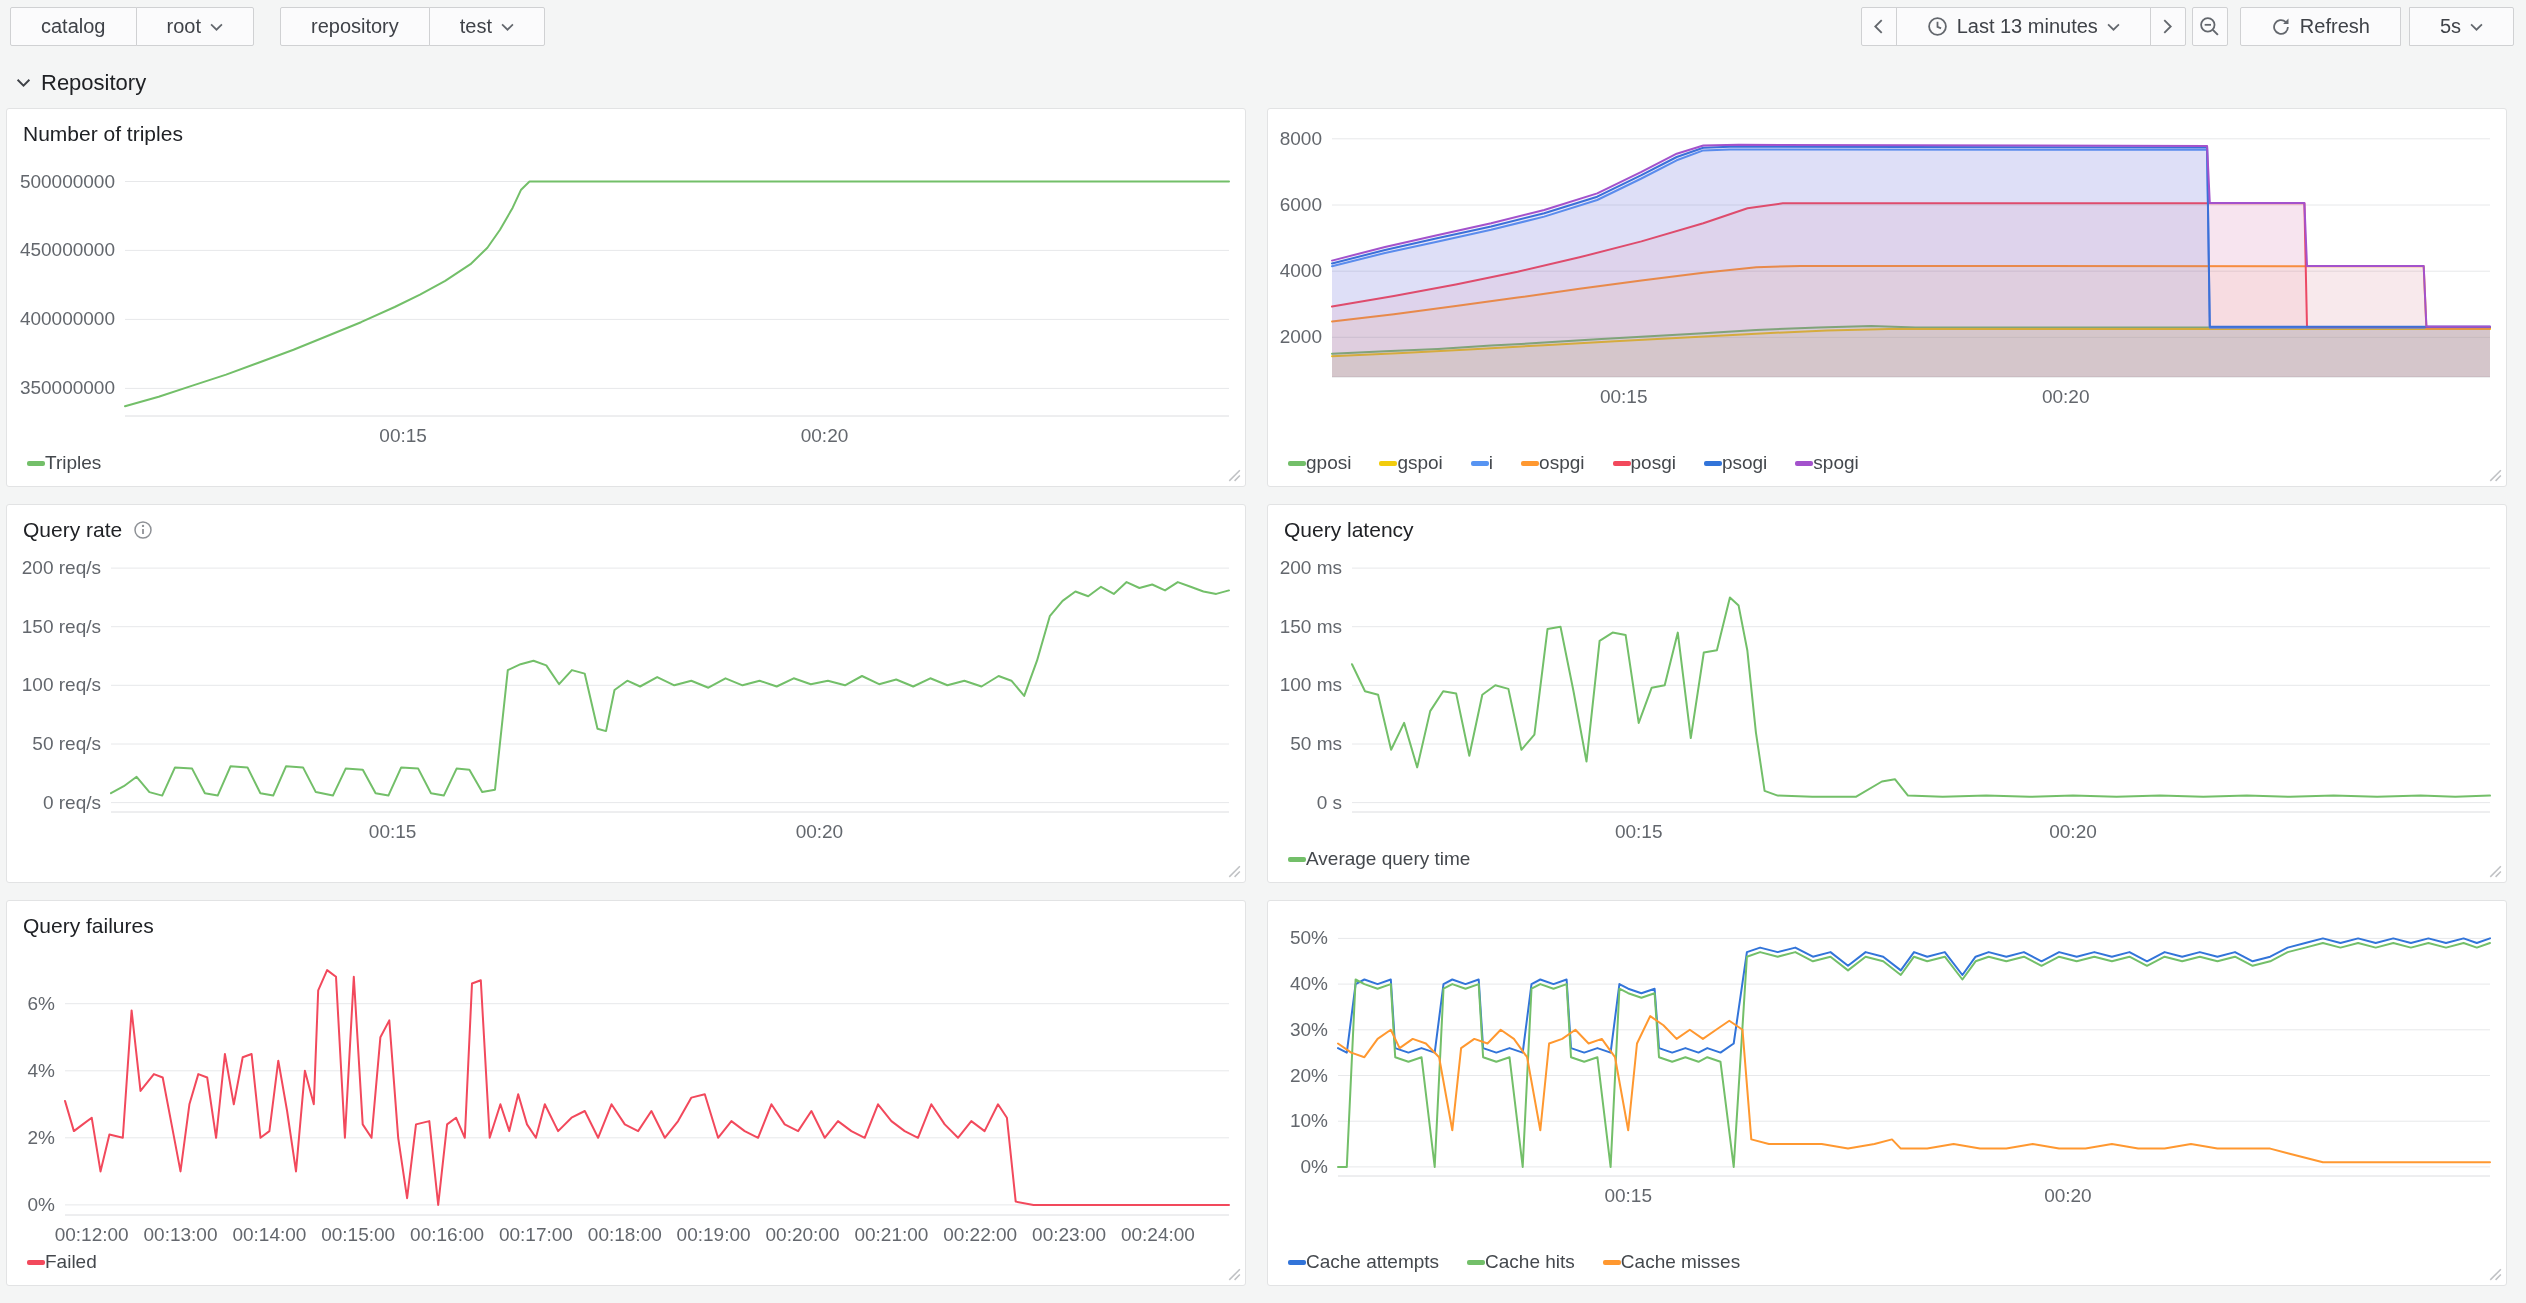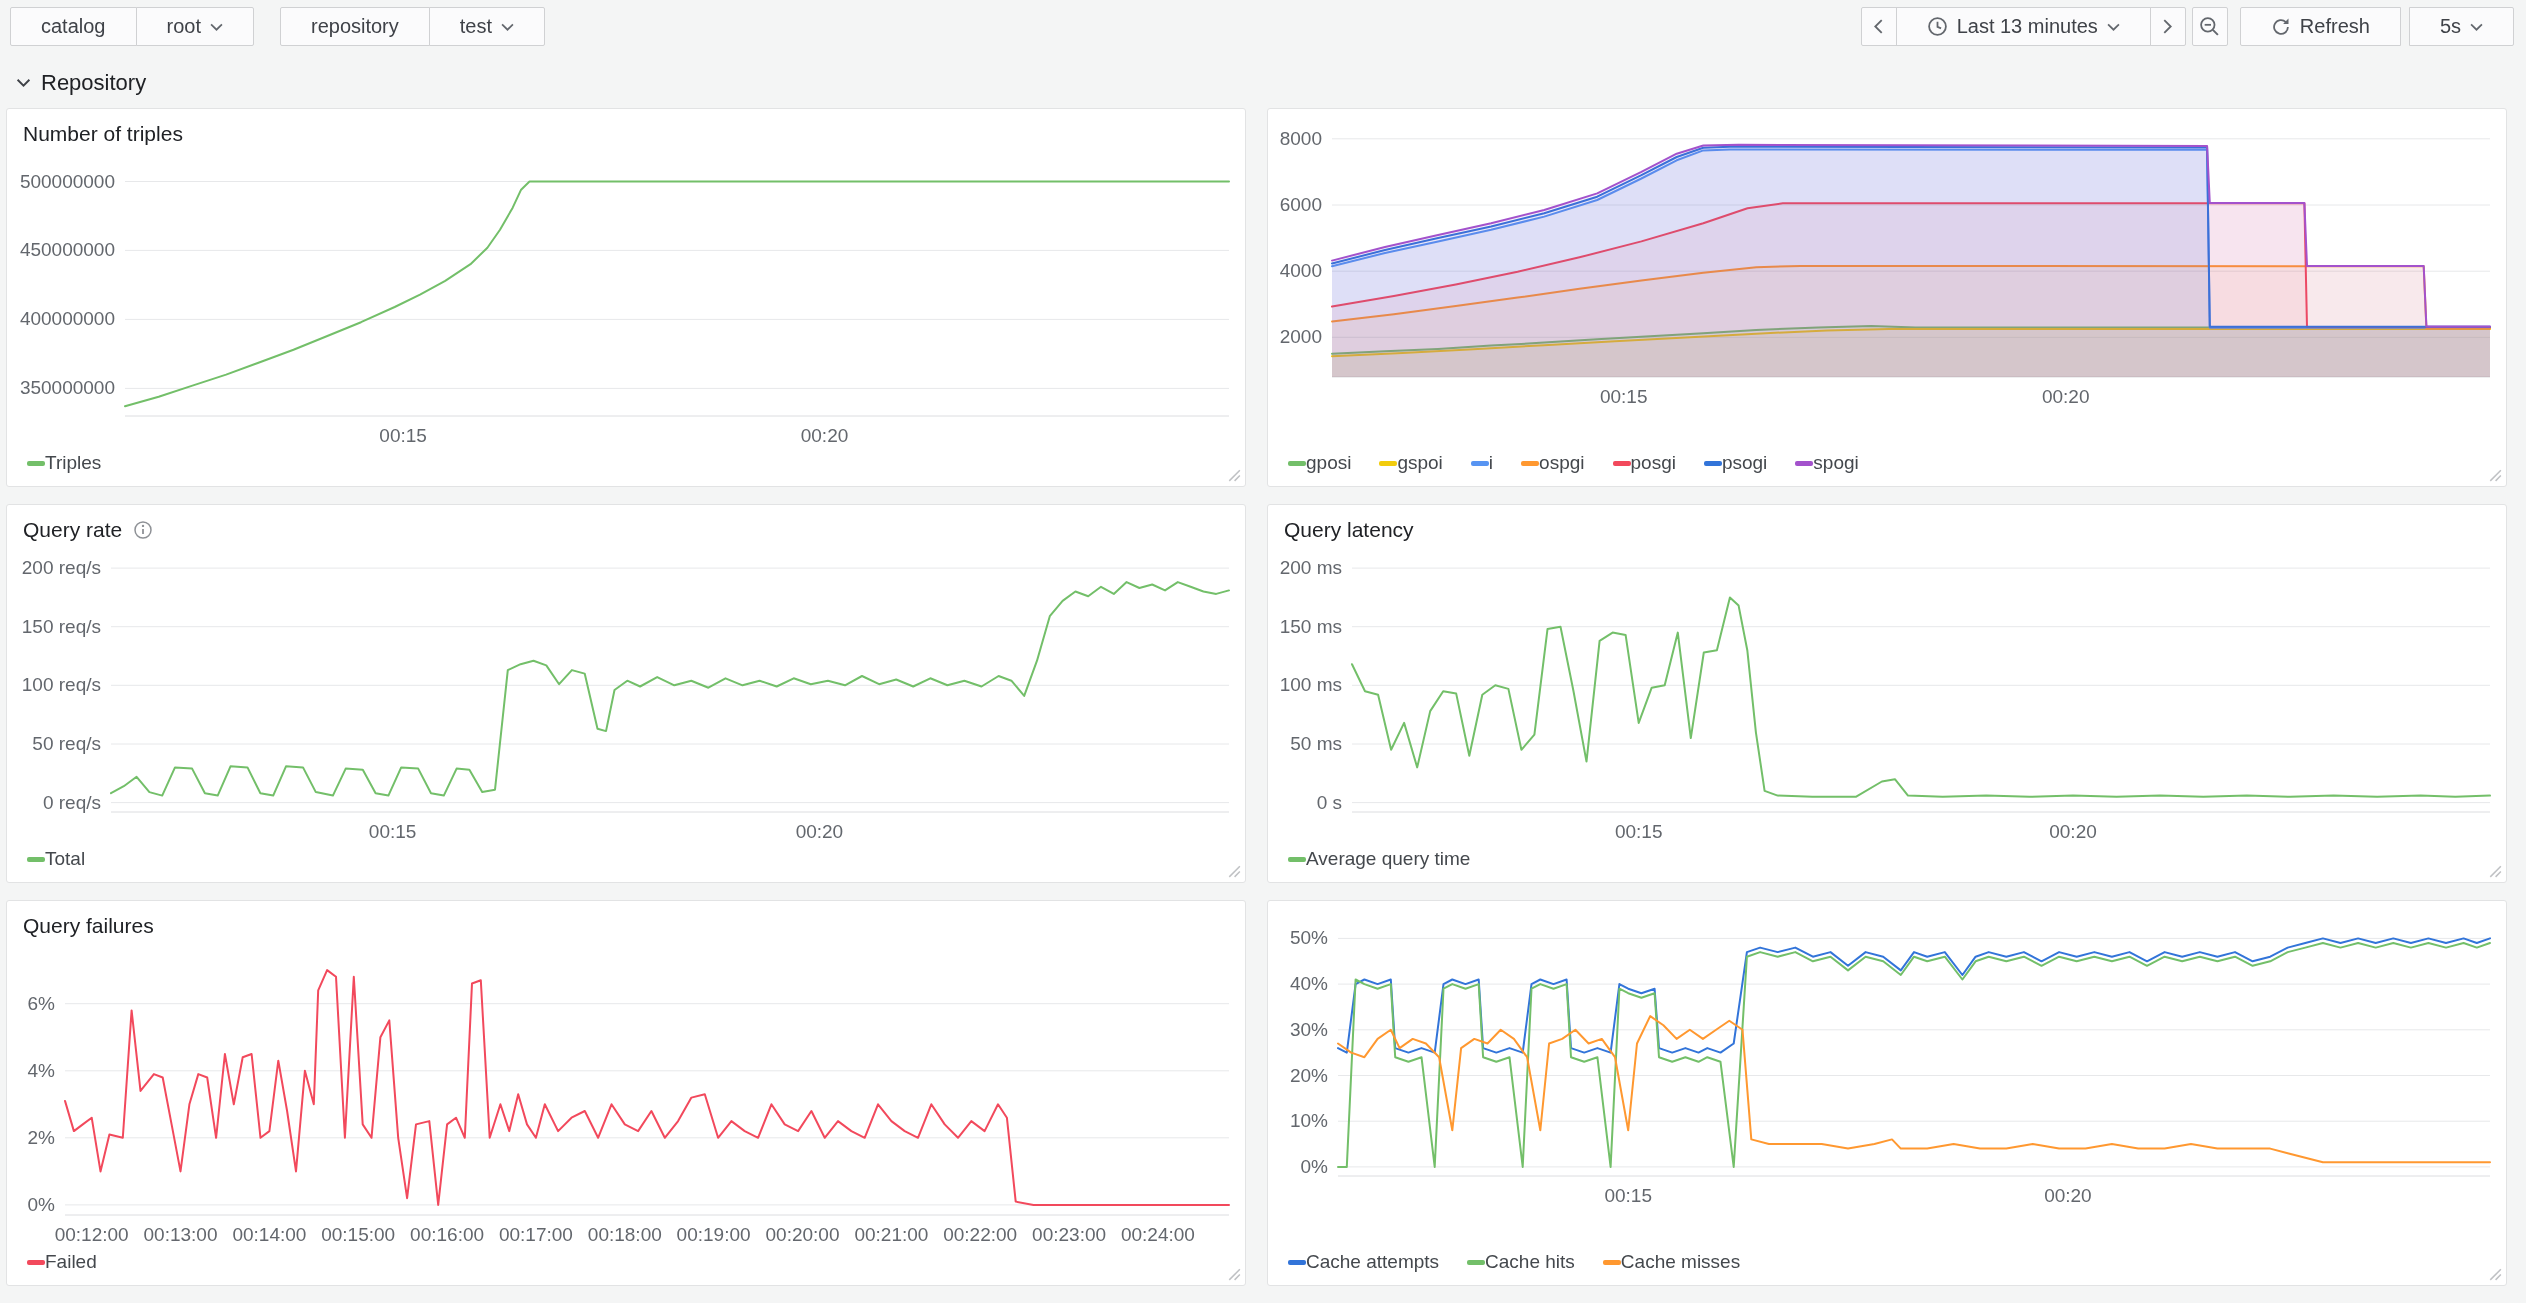--- a/index.html
+++ b/index.html
@@ -272,26 +272,20 @@
           <text x="94" y="147.3" text-anchor="end" font-size="19" fill="#63676d">100 req/s</text>
           <line x1="104" y1="82.7" x2="1222" y2="82.7" stroke="#e7e8ea" stroke-width="1"></line>
           <text x="94" y="88.7" text-anchor="end" font-size="19" fill="#63676d">150 req/s</text>
           <line x1="104" y1="24.1" x2="1222" y2="24.1" stroke="#e7e8ea" stroke-width="1"></line>
           <text x="94" y="30.1" text-anchor="end" font-size="19" fill="#63676d">200 req/s</text>
           <line x1="104" y1="268.0" x2="1222" y2="268.0" stroke="#dcdde0" stroke-width="1"></line>
           <text x="385.6" y="294" text-anchor="middle" font-size="19" fill="#63676d">00:15</text>
           <text x="812.4" y="294" text-anchor="middle" font-size="19" fill="#63676d">00:20</text>
           <polyline points="104.0,249.2 116.8,242.2 129.6,232.8 142.4,248.1 155.2,251.6 168.0,223.4 185.1,224.6 197.9,249.2 210.7,251.6 223.5,222.3 240.5,223.4 253.4,249.2 266.2,251.6 279.0,222.3 296.0,223.4 308.8,248.1 325.9,251.6 338.7,224.6 355.8,225.8 368.6,249.2 381.4,251.6 394.2,223.4 411.2,224.6 424.0,249.2 436.8,251.6 449.6,224.6 462.4,225.8 475.2,248.1 488.0,245.7 500.8,126.1 513.6,120.2 526.5,116.7 539.3,121.4 552.1,140.2 564.9,126.1 577.7,129.6 590.5,184.7 599.0,187.1 607.5,146.0 620.3,136.7 633.1,142.5 650.2,133.1 667.3,141.3 684.3,136.7 701.4,143.7 718.5,134.3 735.5,141.3 752.6,136.7 769.7,142.5 786.7,134.3 803.8,140.2 820.9,136.7 838.0,141.3 855.0,132.0 872.1,140.2 889.2,135.5 906.2,142.5 923.3,134.3 940.4,141.3 957.4,136.7 974.5,142.5 991.6,132.0 1004.4,136.7 1017.2,151.9 1030.0,116.7 1042.8,72.2 1055.6,56.9 1068.4,47.5 1081.2,52.2 1094.0,42.8 1106.8,49.9 1119.6,38.1 1132.4,44.0 1145.2,40.5 1158.0,46.4 1170.8,38.1 1183.6,42.8 1196.4,47.5 1209.2,49.9 1222.0,46.4" fill="none" stroke="#73BF69" stroke-width="2" stroke-linejoin="round" stroke-linecap="round"></polyline>
         </svg></div>
-    <div class="panel-legend">
-        <div class="legend-item">
-          <span class="legend-marker" style="background: rgb(115, 191, 105);"></span>
-          <span>Total</span>
-        </div>
-      </div>
     <div class="resize-handle">
       <svg width="17" height="17" viewBox="0 0 16 16">
           <line x1="14" y1="4" x2="4" y2="14" stroke="currentColor" stroke-width="1.4"></line>
           <line x1="14" y1="9" x2="9" y2="14" stroke="currentColor" stroke-width="1.4"></line>
         </svg>
     </div>
   </section>
 
   <section class="panel">
     <div class="panel-header">

